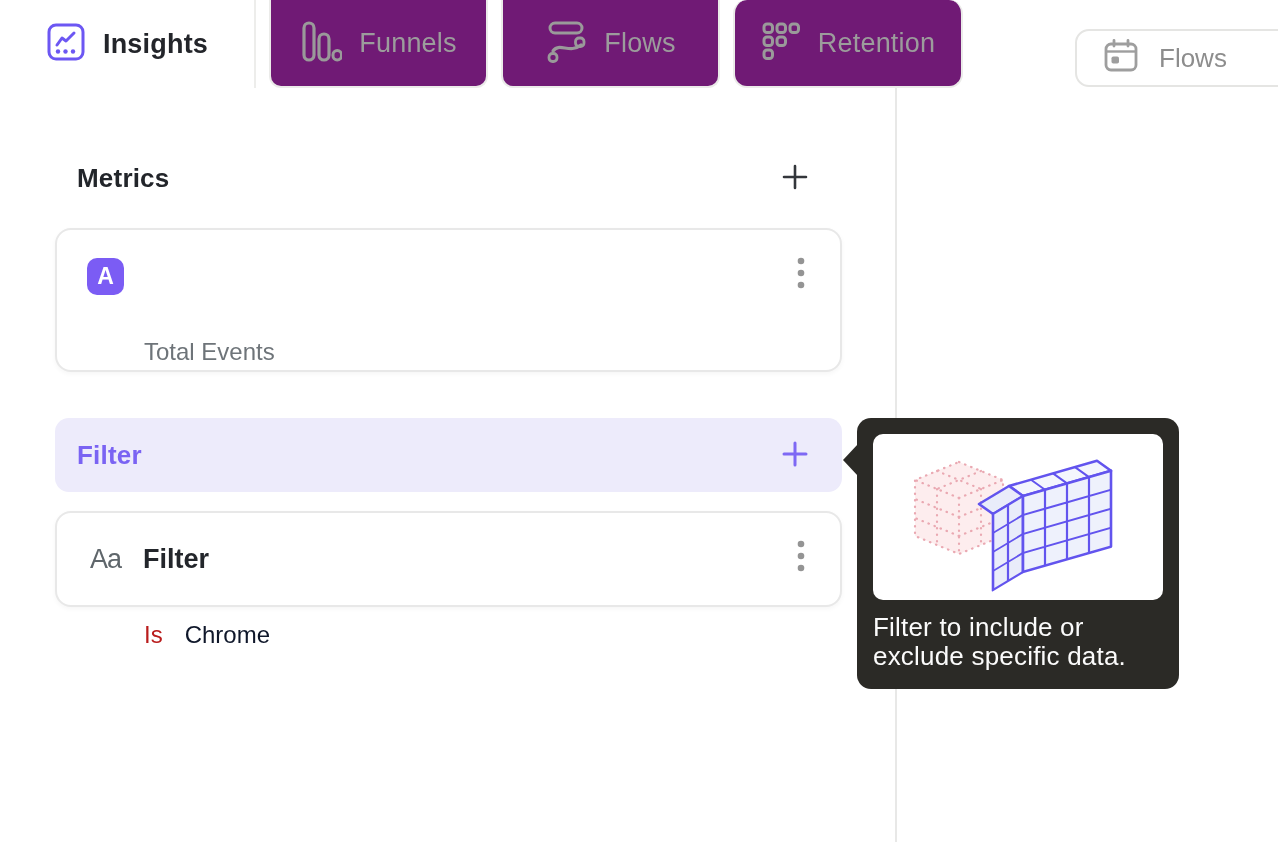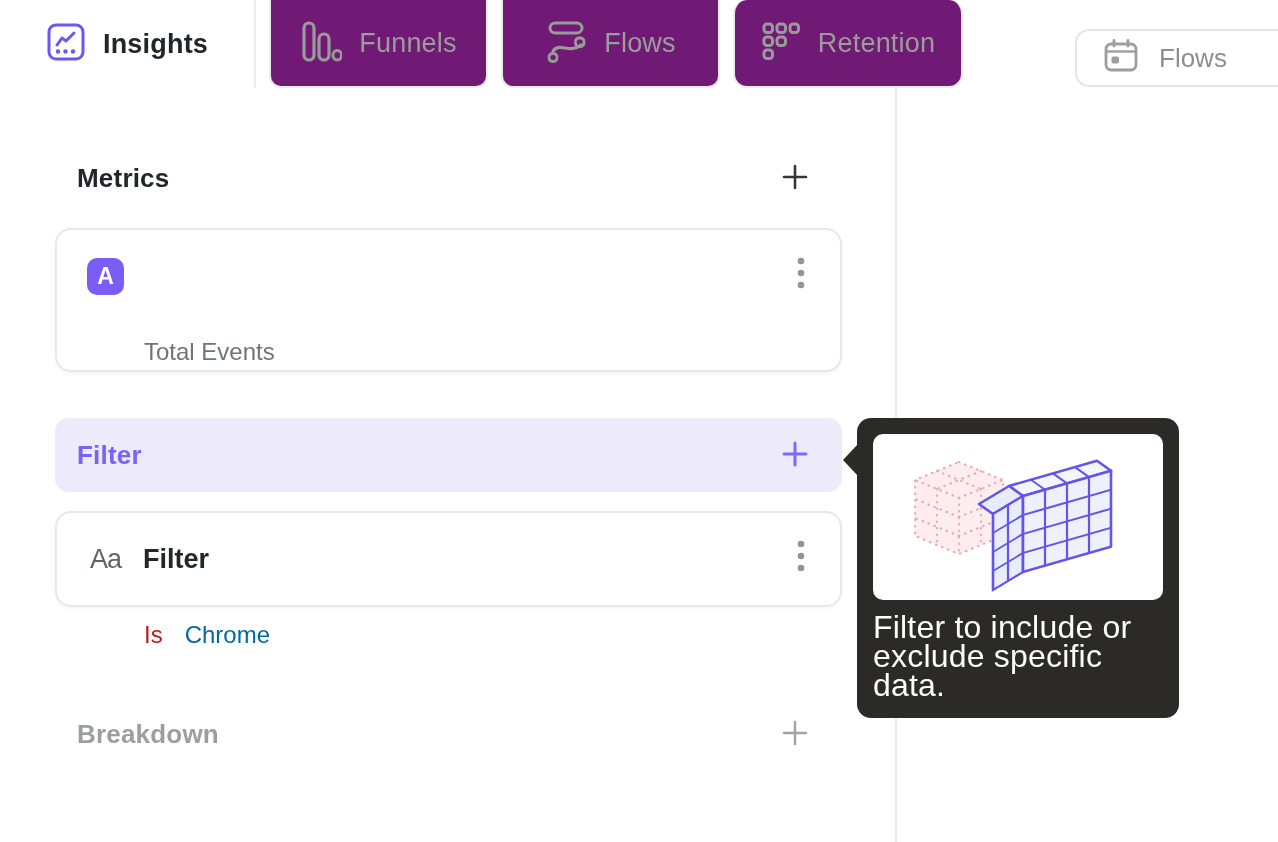--- a/index.html
+++ b/index.html
@@ -48,21 +48,21 @@
     flex:0 0 auto;
   }
   .aa-glyph{
     width:37px;font-size:27px;color:#5f666b;font-weight:500;flex:0 0 auto;
     text-align:center;letter-spacing:-1px;
   }
   .card-title{font-size:27px;font-weight:600;color:#23262b;margin-left:19px;}
   .kebab{margin-left:auto;padding:2px 4px;cursor:pointer;}
   .card-sub{margin:40px 0 0 57px;font-size:24px;color:#6e7479;}
   .card-sub .op{color:#b91c1c;margin-right:22px;}
-  .card-sub .val{color:#0369a1;text-align:center;}
+  .card-sub .val{color:#0f172a;text-align:center;}
   
   .filter-row{
     position:absolute;left:55px;top:418px;width:787px;height:74px;
     background:#edebfb;border-radius:14px;box-sizing:border-box;
     display:flex;align-items:center;justify-content:space-between;
     padding:0 32px 0 22px;cursor:pointer;
   }
   .filter-row .section-title{color:#7a63f3;}
   .icon-btn{background:none;border:none;padding:0;margin:0;cursor:pointer;display:flex;}
   
@@ -81,21 +81,21 @@
   .tooltip-arrow{
     position:absolute;left:-14px;top:26px;width:0;height:0;
     border-top:16px solid transparent;border-bottom:16px solid transparent;
     border-right:15px solid #2b2a26;
   }
   .tooltip-img{
     width:290px;height:166px;background:#fff;border-radius:10px;
     display:flex;align-items:center;justify-content:center;overflow:hidden;
   }
   .tooltip-text{
-    margin-top:13px;width:262px;font-size:32px;line-height:29px;color:#fbfbfb;
+    margin-top:13px;width:262px;font-size:26px;line-height:29px;color:#fbfbfb;
     font-weight:500;letter-spacing:.2px;
   }
 </style>
 </head>
 <body>
 
 <div class="left-panel">
 
   <div class="tabbar">
 
@@ -196,30 +196,20 @@
           <circle cx="5" cy="17" r="3.3" fill="#949494"></circle>
           <circle cx="5" cy="29" r="3.3" fill="#949494"></circle>
         </svg>
       </span>
     </div>
     <div class="card-sub">
       <span class="op">Is</span><span class="val">Chrome</span>
     </div>
   </div>
 
-  <div class="section-row" style="top:708px">
-    <span class="section-title muted">Breakdown</span>
-    <button class="icon-btn" aria-label="add breakdown">
-      <span>
-        <svg width="30" height="30" viewBox="0 0 30 30" fill="none">
-          <path d="M15,4 V26 M4,15 H26" stroke="#a2a2a2" stroke-width="2.4" stroke-linecap="round"></path>
-        </svg>
-      </span>
-    </button>
-  </div>
 
 </div>
 
 <div class="custom-btn">
   <span>
     <svg width="36" height="36" viewBox="0 0 36 36" fill="none">
       <rect x="3" y="6" width="30" height="26" rx="5" stroke="#9e9e9e" stroke-width="2.8"></rect>
       <path d="M11,2.5 V8 M25,2.5 V8" stroke="#9e9e9e" stroke-width="2.8" stroke-linecap="round"></path>
       <path d="M3,13.5 H33" stroke="#9e9e9e" stroke-width="2.4"></path>
       <rect x="8.5" y="18.5" width="7.5" height="7" rx="1.8" fill="#9e9e9e"></rect>

